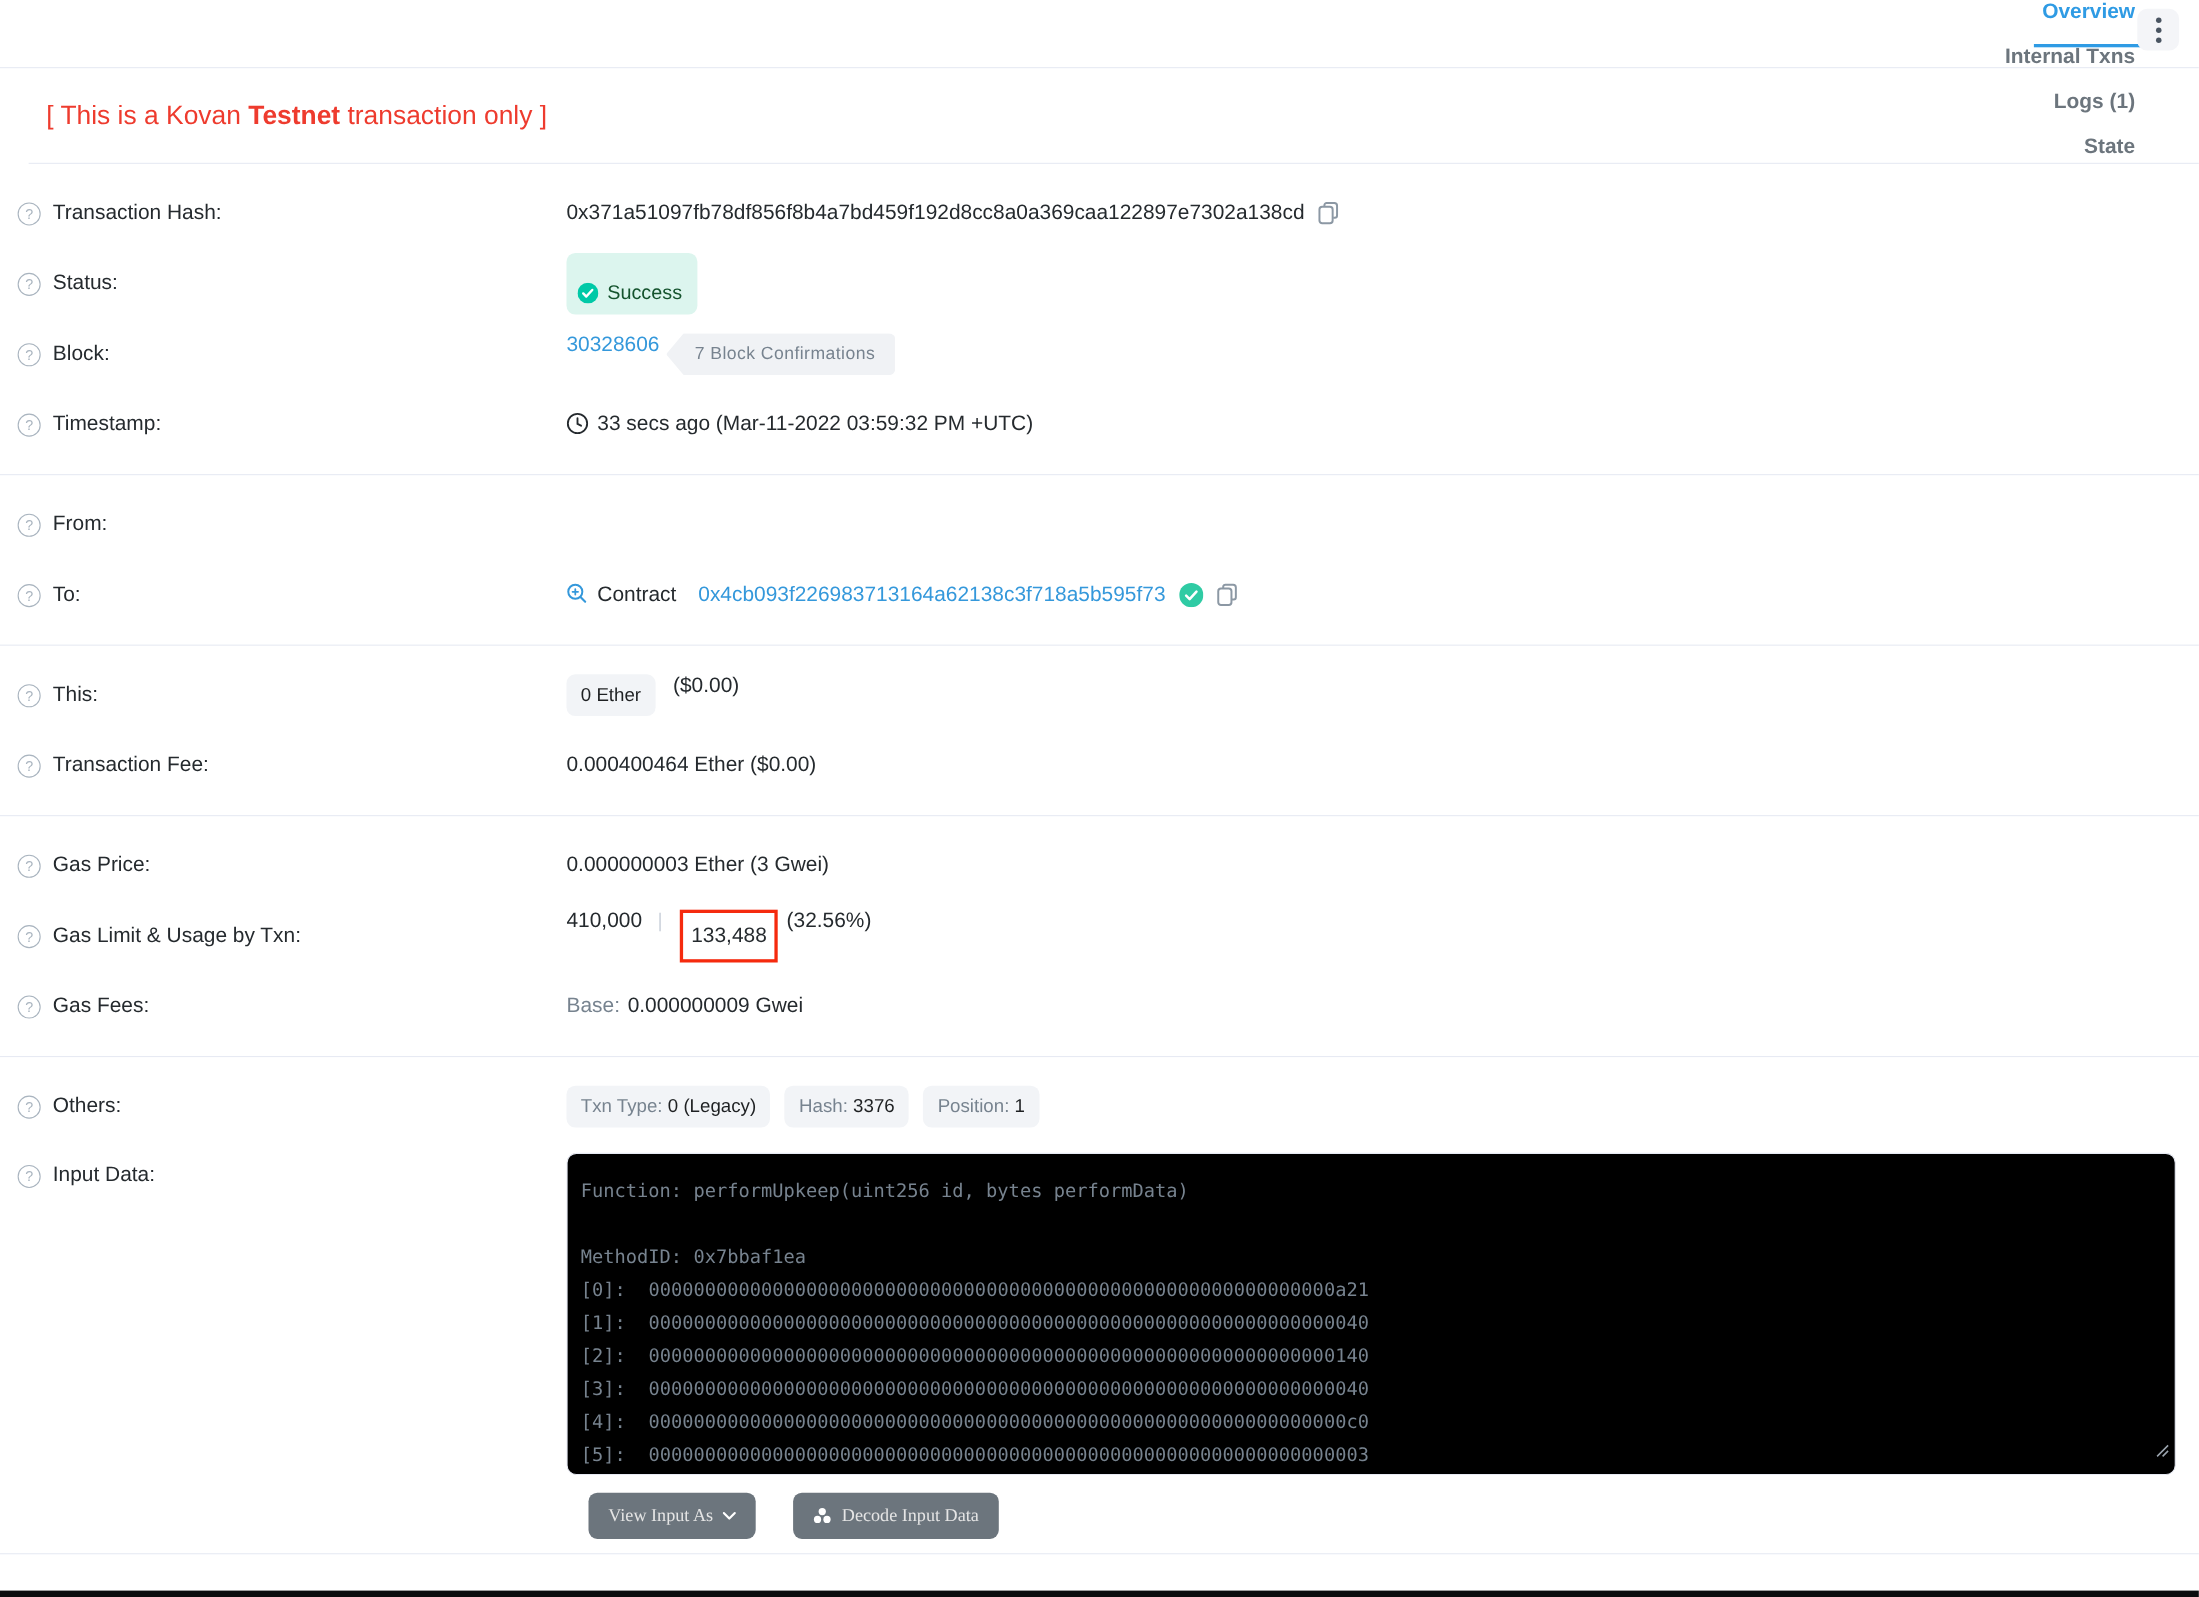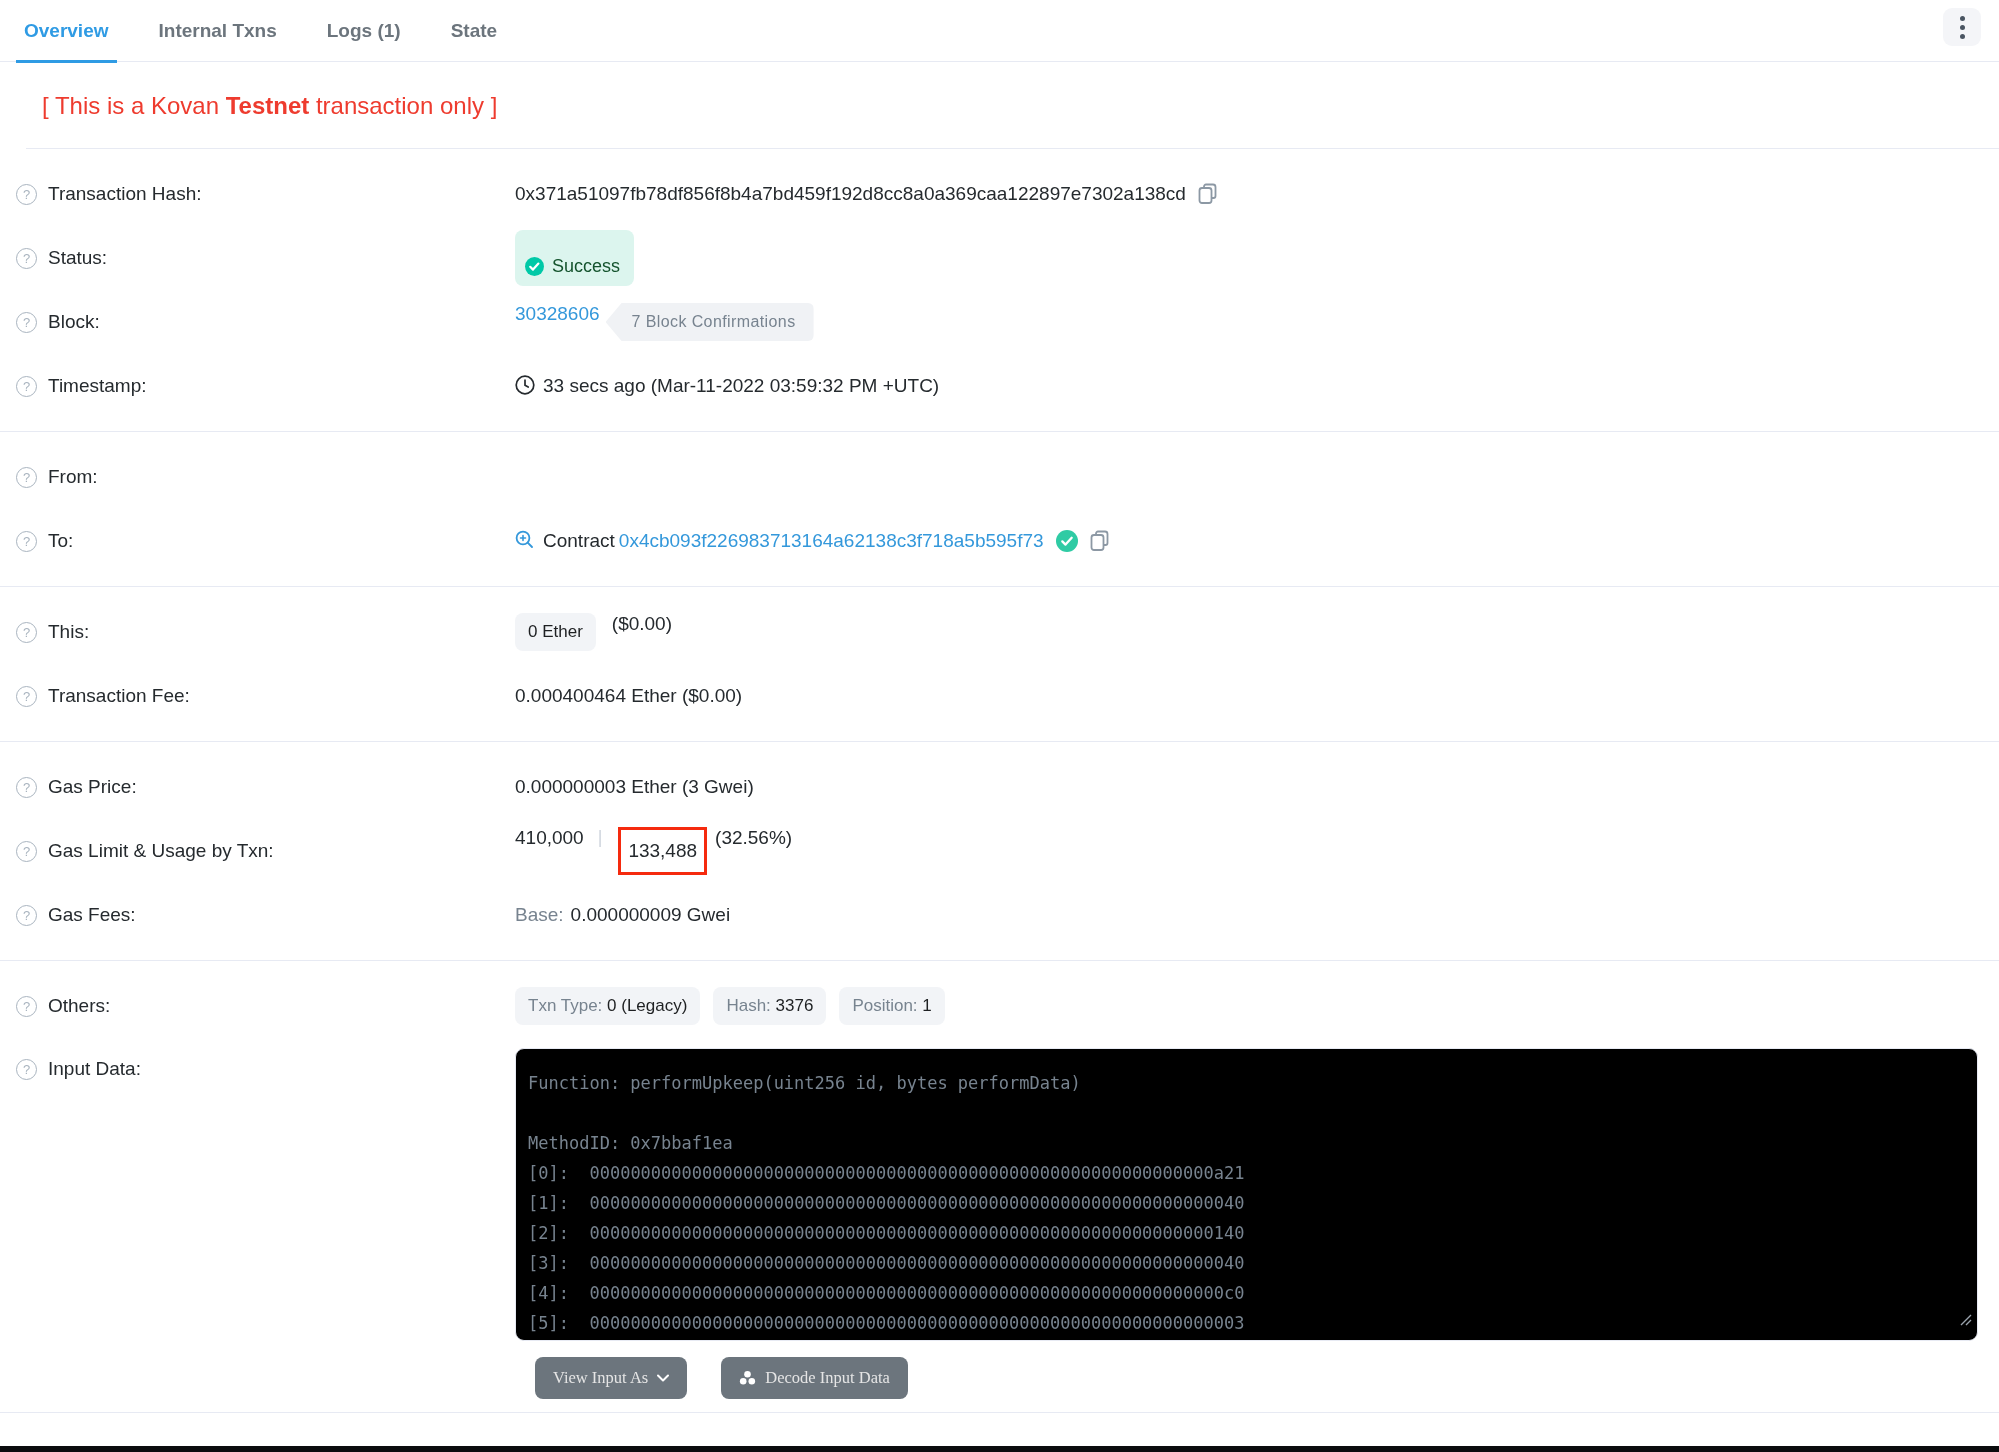--- a/index.html
+++ b/index.html
@@ -2,21 +2,21 @@
 <html><head>
 <meta charset="utf-8">
 <style>
   * { margin:0; padding:0; box-sizing:border-box; }
   html,body { width:1999px; height:1452px; background:#fff; overflow:hidden;
     font-family:"Liberation Sans","DejaVu Sans",sans-serif; color:#1e2022; }
   .page { position:relative; width:1999px; height:1452px; }
 
   
   .tabbar { display:flex; align-items:flex-end; height:62px; border-bottom:1px solid #e7eaf3;
-    padding:0 16px; position:relative; }
+    padding:0 16px; position:relative;flex-direction:column; }
   .tab { font-size:19px; font-weight:700; color:#6c757d; padding:0 8px 18px 8px;
     margin-right:34px; cursor:pointer; border-bottom:3.5px solid transparent; margin-bottom:-2px; }
   .tab.active { color:#2f9be4; border-bottom-color:#2f9be4; }
   .more-btn { position:absolute; right:18px; top:8px; width:38px; height:38px; background:#f4f5f8;
     border-radius:9px; display:flex; align-items:center; justify-content:center; cursor:pointer; }
   .more-btn .dots { display:flex; flex-direction:column; gap:4px; }
   .more-btn .dots i { width:5px; height:5px; border-radius:50%; background:#4a5562; }
 
   
   .notice { padding:30px 16px 28px 16px; border-bottom:1px solid #e7eaf3;
@@ -165,21 +165,21 @@
       <div class="row-label">
         <span class="qicon">?</span>
         <span>To:</span>
       </div>
       <div class="row-value">
         <svg width="19" height="19" viewBox="0 0 19 19" style="margin-right:9px">
             <circle cx="8" cy="8" r="6.4" fill="none" stroke="#3498db" stroke-width="1.8"></circle>
             <path d="M12.7 12.7 L17 17" stroke="#3498db" stroke-width="1.9" stroke-linecap="round"></path>
             <path d="M8 5.5 V10.5 M5.5 8 H10.5" stroke="#3498db" stroke-width="1.6" stroke-linecap="round"></path>
           </svg>
-        <span style="margin-right:4px">Contract</span>
+        <span style="margin-right:20px">Contract</span>
         <a class="link">0x4cb093f226983713164a62138c3f718a5b595f73</a>
         <svg width="22" height="22" viewBox="0 0 22 22" style="margin-left:12px">
             <circle cx="11" cy="11" r="11" fill="#2fcba4"></circle>
             <path d="M6.3 11.4 l3.2 3.2 6.2-6.8" stroke="#fff" stroke-width="2.3" fill="none" stroke-linecap="round" stroke-linejoin="round"></path>
           </svg>
         <span class="copy-icon">
           <svg width="20" height="22" viewBox="0 0 20 22">
               <rect x="1.5" y="5" width="12" height="15" rx="2.5" fill="none" stroke="#8c98a4" stroke-width="1.8"></rect>
               <path d="M6 5 V3.5 A2 2 0 0 1 8 1.5 H15 A2.5 2.5 0 0 1 17.5 4 V13 A2 2 0 0 1 15.5 15 H14" fill="none" stroke="#8c98a4" stroke-width="1.8"></path>
             </svg>

